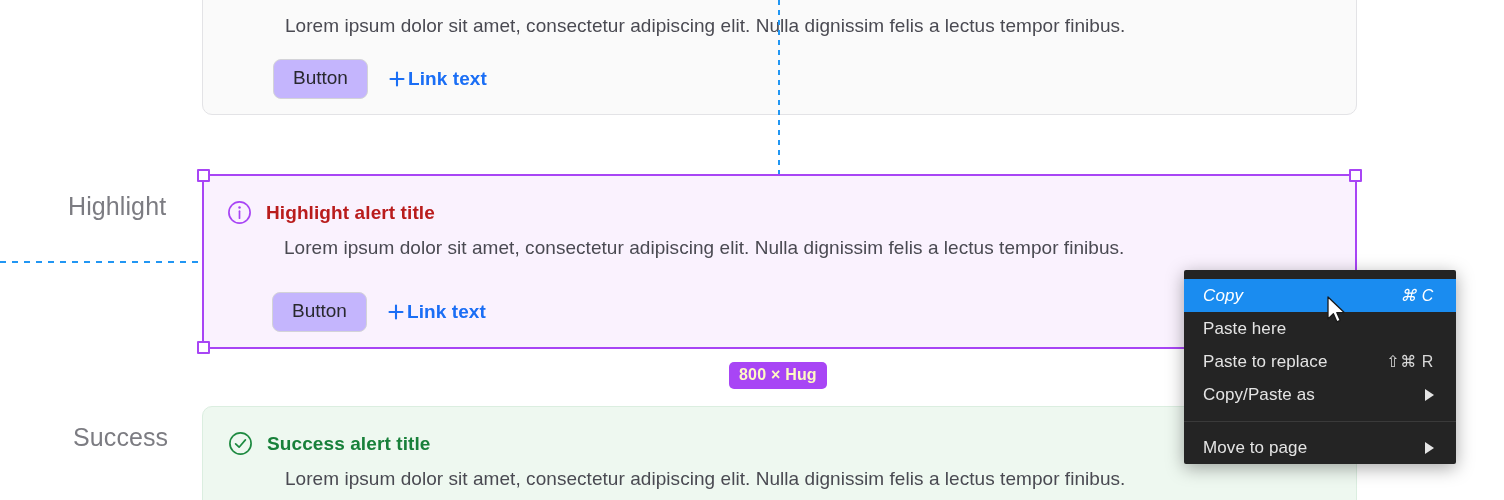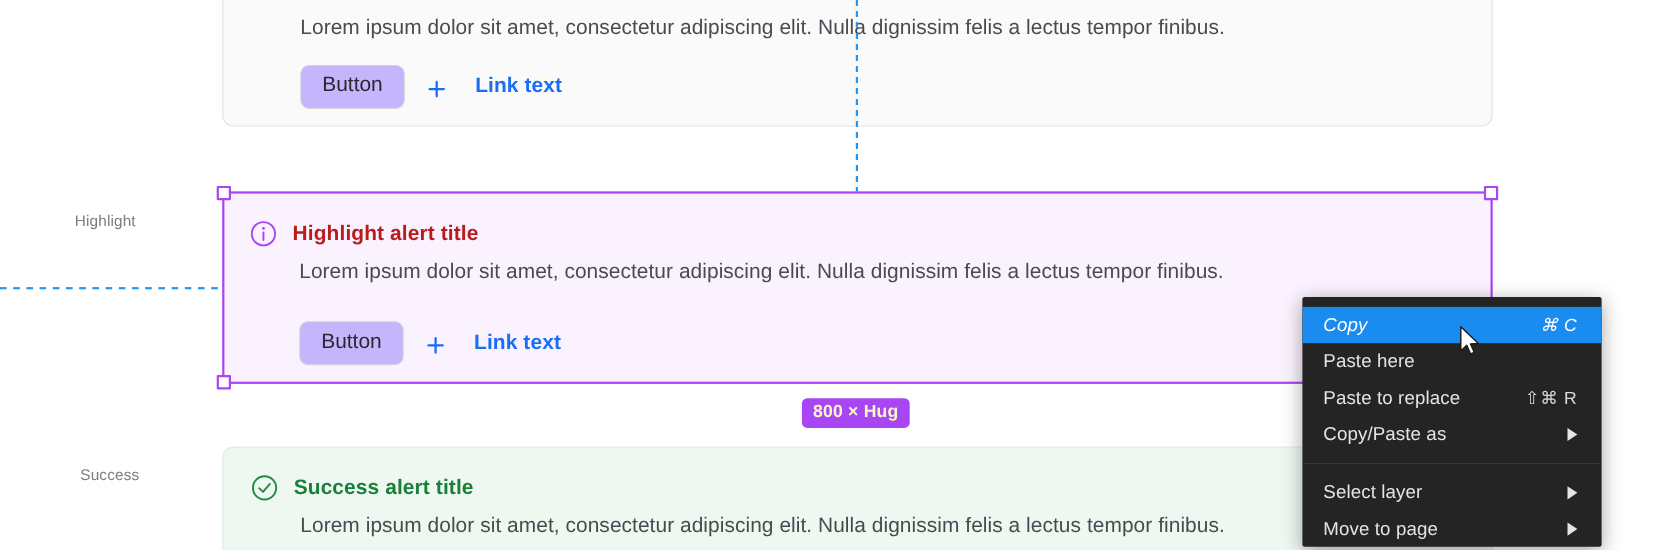--- a/index.html
+++ b/index.html
@@ -28,21 +28,21 @@
     position: absolute;
     left: 0; top: 261px; width: 201px; height: 2px;
     background-image: linear-gradient(to right,
       #2196f3 0px, #2196f3 6px, transparent 6px, transparent 12px);
     background-size: 12px 2px;
   }
 
   
   .row-label {
     position: absolute;
-    font-size: 14px;
+    font-size: 25px;
     color: #7c7c82;
     letter-spacing: .1px;
     white-space: nowrap;
   }
   .row-label.highlight { left: 68px; top: 192px; }
   .row-label.success   { left: 73px; top: 423px; }
 
   
   .alert {
     position: absolute;
@@ -91,20 +91,21 @@
     white-space: nowrap;
   }
   .title-highlight { color: #b91c1c; }
   .title-success   { color: #18803a; }
 
   .alert-text {
     font-size: 19px;
     color: #4a4a52;
     letter-spacing: .05px;
     white-space: nowrap;
+    margin-left: 12px;
   }
 
   .alert-actions {
     display: flex;
     align-items: center;
     gap: 20px;
   }
   .btn {
     font-family: "Liberation Sans", sans-serif;
     font-size: 19px;
@@ -112,22 +113,22 @@
     background: #c4b5fd;
     border: 1px solid #d3d3d8;
     border-radius: 8px;
     padding: 8px 19px 9px;
     line-height: 1.1;
     cursor: pointer;
     white-space: nowrap;
   }
   .link-wrap {
     display: flex;
-    align-items: flex-end;
-    gap: 26px;
+    align-items: center;
+    gap: 2px;
     cursor: pointer;
   }
   .plus-icon {
     width: 18px; height: 18px;
     display: block;
   }
   .link-text {
     font-size: 19px;
     font-weight: bold;
     color: #1a6ef5;
@@ -305,24 +306,20 @@
       <div class="menu-item">
         <span>Paste to replace</span>
         <span class="menu-shortcut">⇧⌘ R</span>
       </div>
       <div class="menu-item">
         <span>Copy/Paste as</span>
         <span class="menu-arrow"></span>
       </div>
       <div class="menu-sep"></div>
       <div class="menu-item">
-        <span>Select layer</span>
-        <span class="menu-arrow"></span>
-      </div>
-      <div class="menu-item">
         <span>Move to page</span>
         <span class="menu-arrow"></span>
       </div>
     </div>
 
   <svg class="cursor" viewBox="0 0 20 30">
     <path d="M1 1 L1 23 L6.4 17.8 L9.9 25.8 L13.2 24.3 L9.8 16.6 L17 16.3 Z" fill="#ffffff" stroke="#1a1a1a" stroke-width="1.3" stroke-linejoin="round"></path>
   </svg>
 
 </div>

